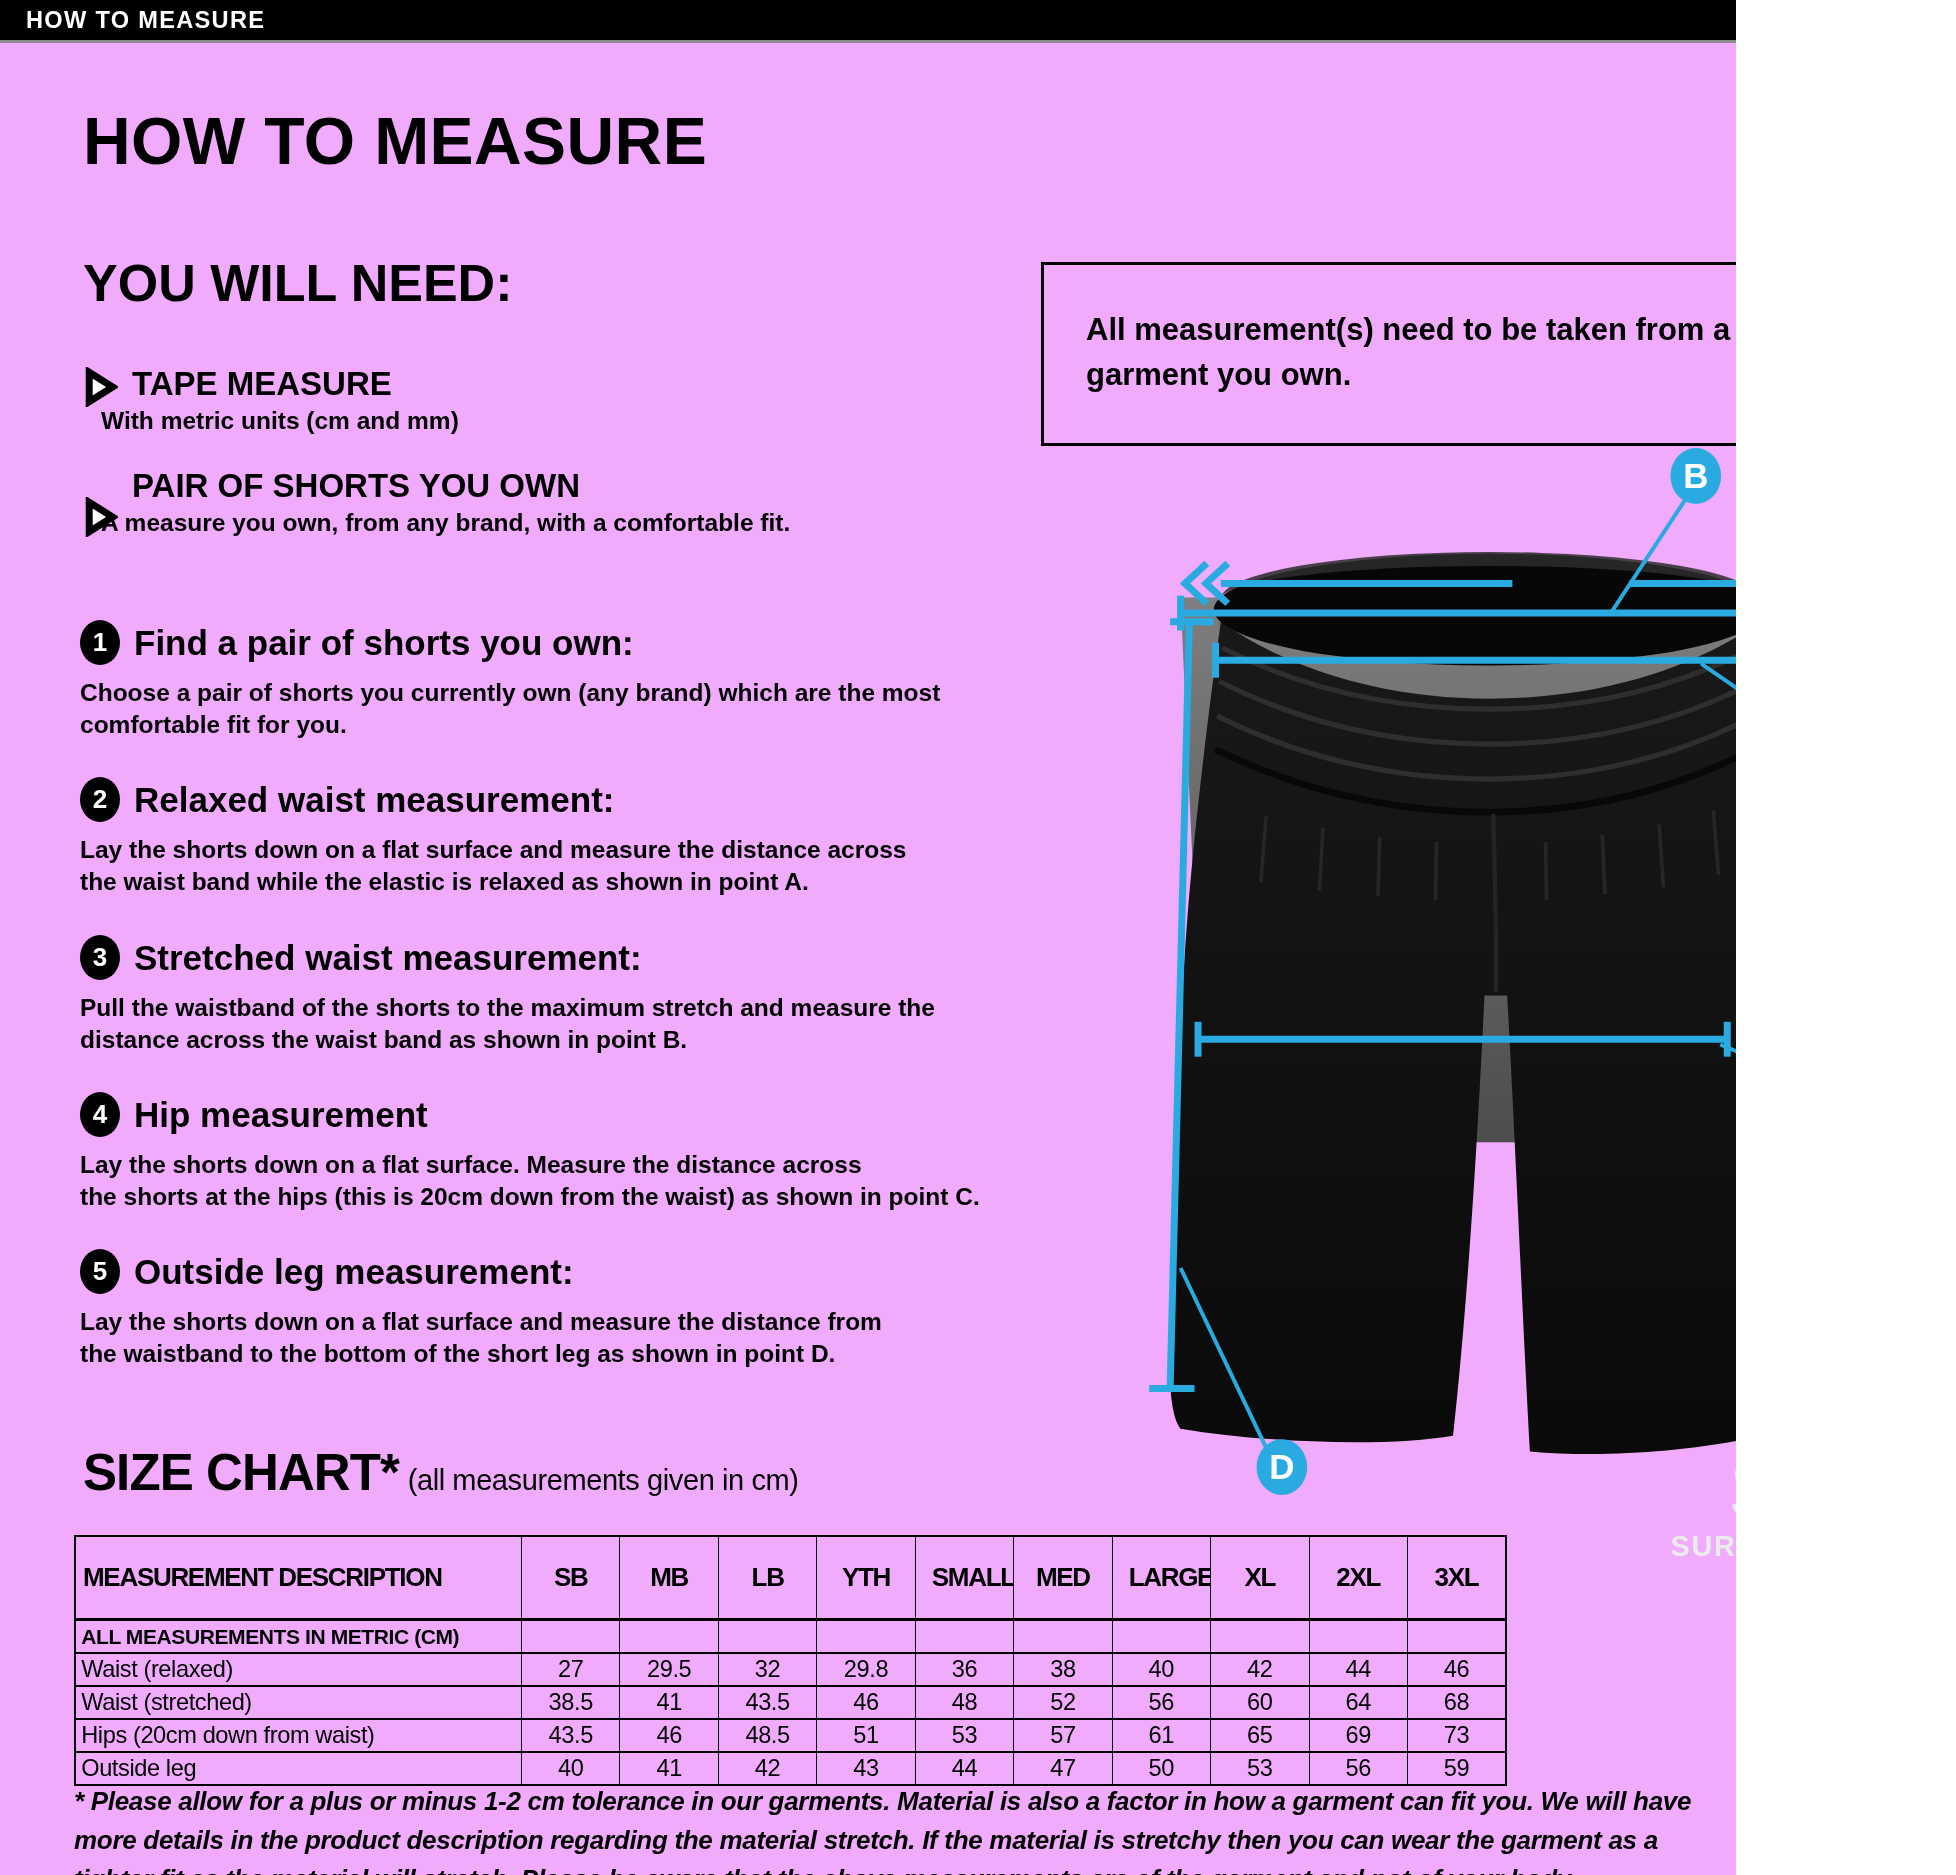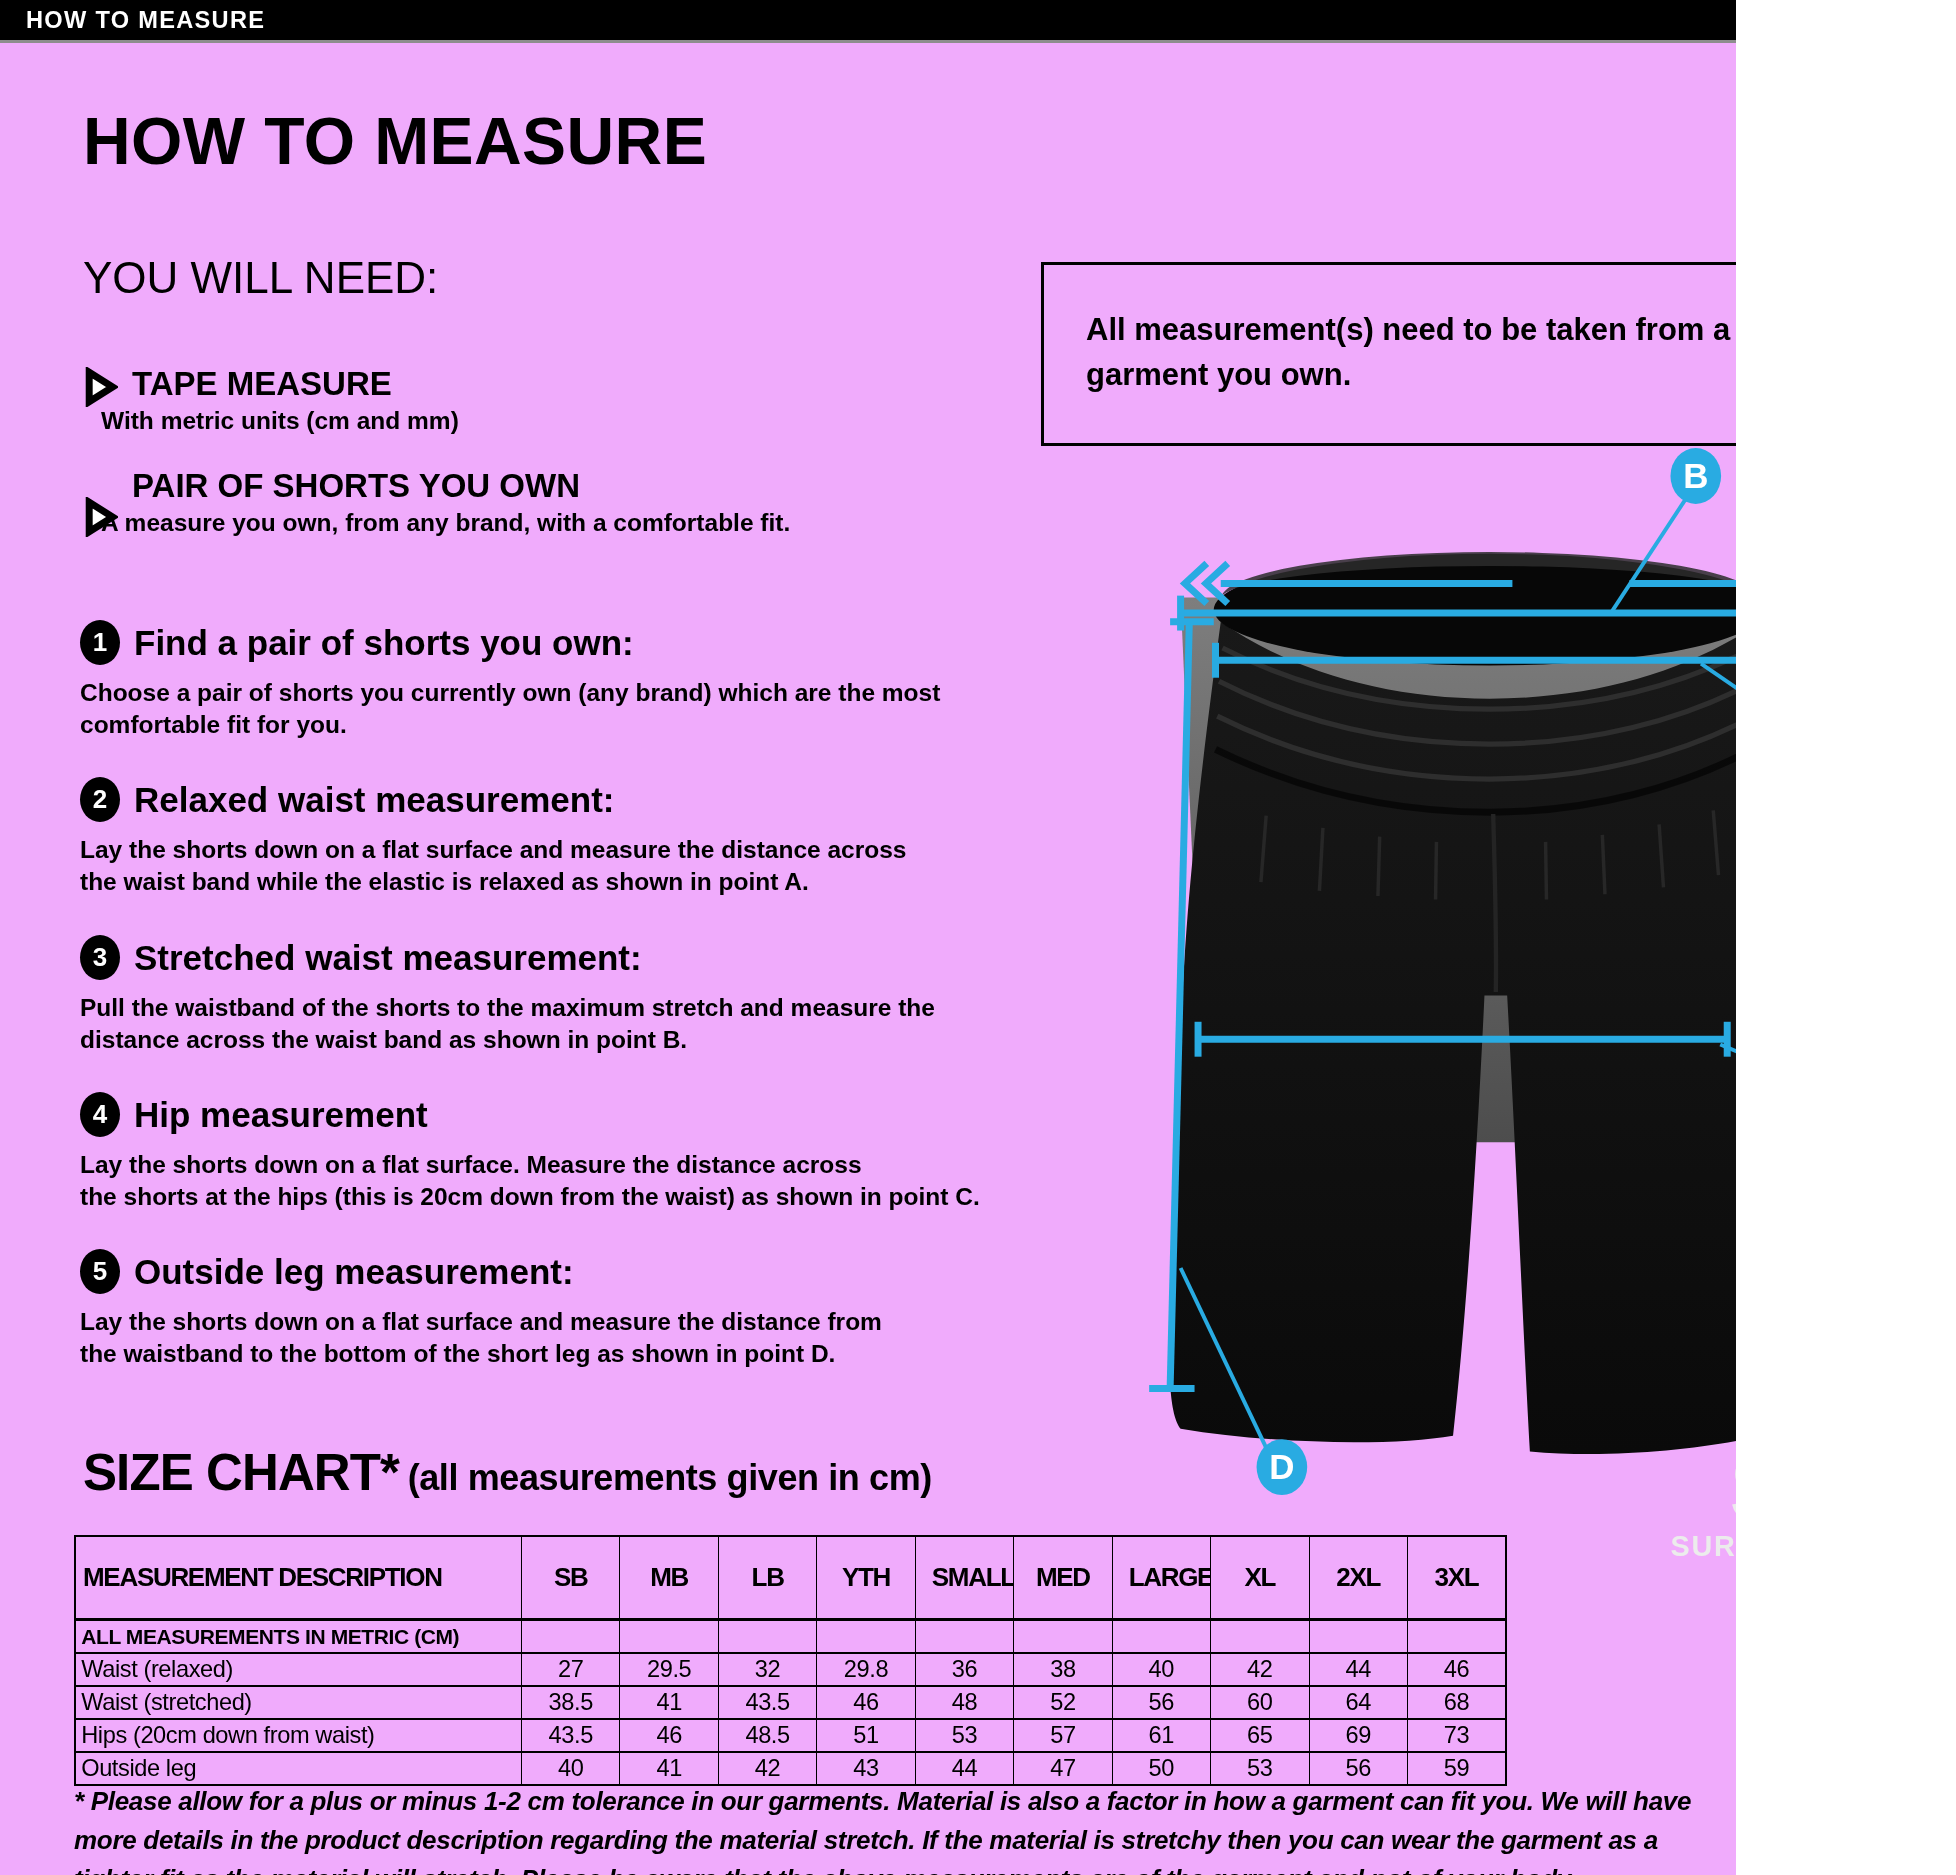--- a/index.html
+++ b/index.html
@@ -7,21 +7,21 @@
           font-family:"Liberation Sans",sans-serif;color:#000;}
   
   .topbar{position:absolute;left:0;top:0;width:1956px;height:40px;background:#000;
           border-bottom:3.5px solid #8d8d8d;display:flex;align-items:center;}
   .topbar-title{color:#fff;font-size:23.6px;font-weight:800;letter-spacing:1.3px;margin-left:26px;}
   .topbar-brand{position:absolute;right:21px;top:1.7px;display:flex;flex-direction:column;align-items:center;color:#fff;}
   .brand-mark{font-size:24.5px;font-weight:800;line-height:23px;}
   .brand-name{font-size:9.2px;font-weight:800;letter-spacing:2.1px;margin-top:0.9px;}
   
   .h1{position:absolute;left:83px;top:103px;margin:0;font-size:66px;font-weight:800;letter-spacing:0.4px;}
-  .ywn-title{position:absolute;left:83px;top:253px;margin:0;font-size:44px;font-weight:400;}
+  .ywn-title{position:absolute;left:83px;top:253px;margin:0;font-size:52px;font-weight:700;}
   .need-item{position:absolute;left:83px;display:flex;align-items:flex-start;}
   .need-item .tri{flex:0 0 auto;margin-right:14px;margin-top:1.7px;}
   .need-item h3{margin:0;font-size:33px;font-weight:800;line-height:38px;}
   .need-item p{margin:3.5px 0 0 -31px;font-size:24.5px;font-weight:700;}
   .item-tape{top:365px;}
   .item-shorts{top:467px;align-items:flex-end;}
   
   .note{position:absolute;left:1041px;top:262px;width:797px;border:3.5px solid #000;
         padding:26px 24.5px 30px 26px;}
   .note p{margin:16px;font-size:31px;font-weight:800;line-height:45px;}
@@ -29,21 +29,21 @@
   .step{position:absolute;left:80px;width:1135px;}
   .step-head{display:flex;align-items:center;}
   .step-num{flex:0 0 auto;width:40px;height:45px;background:#000;color:#fff;border-radius:50%;
             display:flex;align-items:center;justify-content:center;font-size:26px;font-weight:800;margin-right:14px;}
   .step-title{margin:0;font-size:35px;font-weight:800;}
   .step-body{margin:12.2px 0 0 0;font-size:24.5px;font-weight:700;line-height:32px;}
   .pre{white-space:pre-line;}
   .step-1{top:620px;} .step-2{top:777px;} .step-3{top:935px;} .step-4{top:1092px;} .step-5{top:1249px;}
   
   .sc-title{position:absolute;left:83px;top:1443px;margin:0;font-size:51px;font-weight:800;letter-spacing:-0.9px;}
-  .sc-sub{font-size:36px;font-weight:700;letter-spacing:-0.4px;margin-left:8.7px;}
+  .sc-sub{font-size:29px;font-weight:400;letter-spacing:-0.4px;margin-left:8.7px;}
   table.size-chart{position:absolute;left:74px;top:1535px;width:1433px;border-collapse:collapse;
                    border:2.6px solid #000;table-layout:fixed;}
   .size-chart th,.size-chart td{border:1.7px solid #000;border-top-width:2.6px;border-bottom-width:2.6px;overflow:hidden;}
   .size-chart th{height:49px;font-size:26px;font-weight:800;letter-spacing:-1.3px;text-align:center;padding:16px;}
   .size-chart th.desc{width:422px;text-align:left;padding-left:7px;}
   .size-chart thead th{border-bottom-width:3.5px;}
   .size-chart td{height:31px;font-size:23.6px;font-weight:400;text-align:center;padding:0;letter-spacing:-0.4px;}
   .size-chart td.desc{text-align:left;padding-left:5.2px;}
   .size-chart td.metric{font-weight:800;font-size:21px;letter-spacing:-0.4px;}
   

